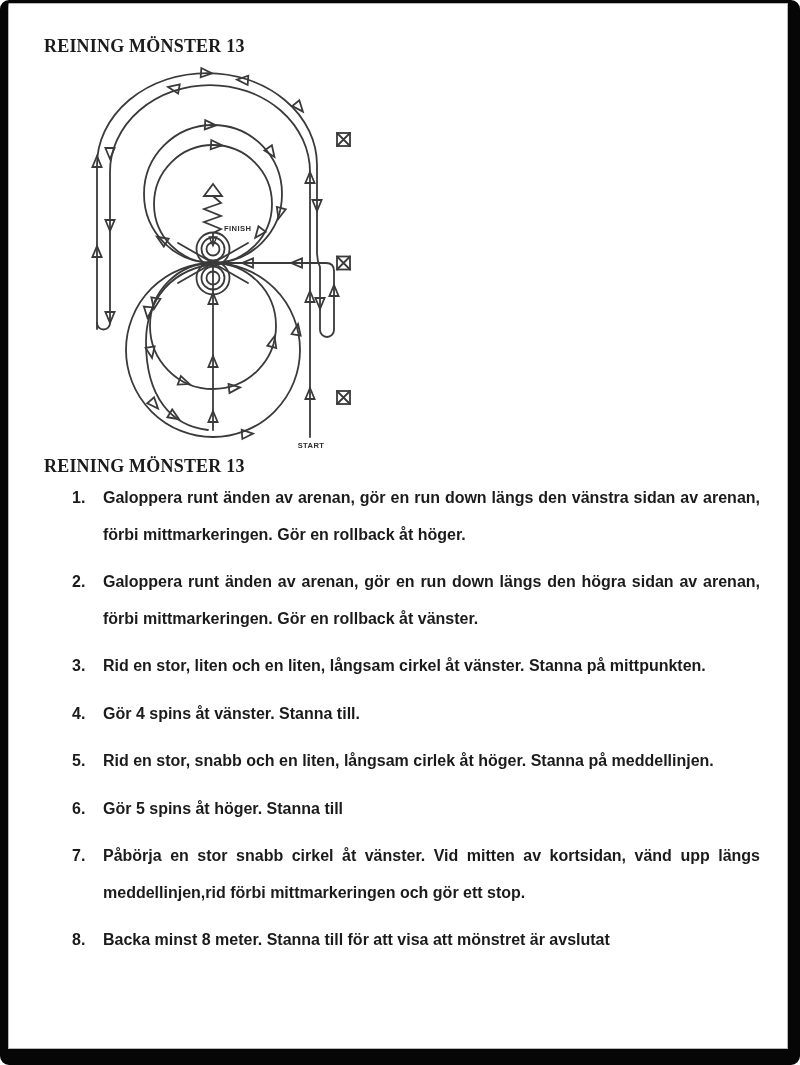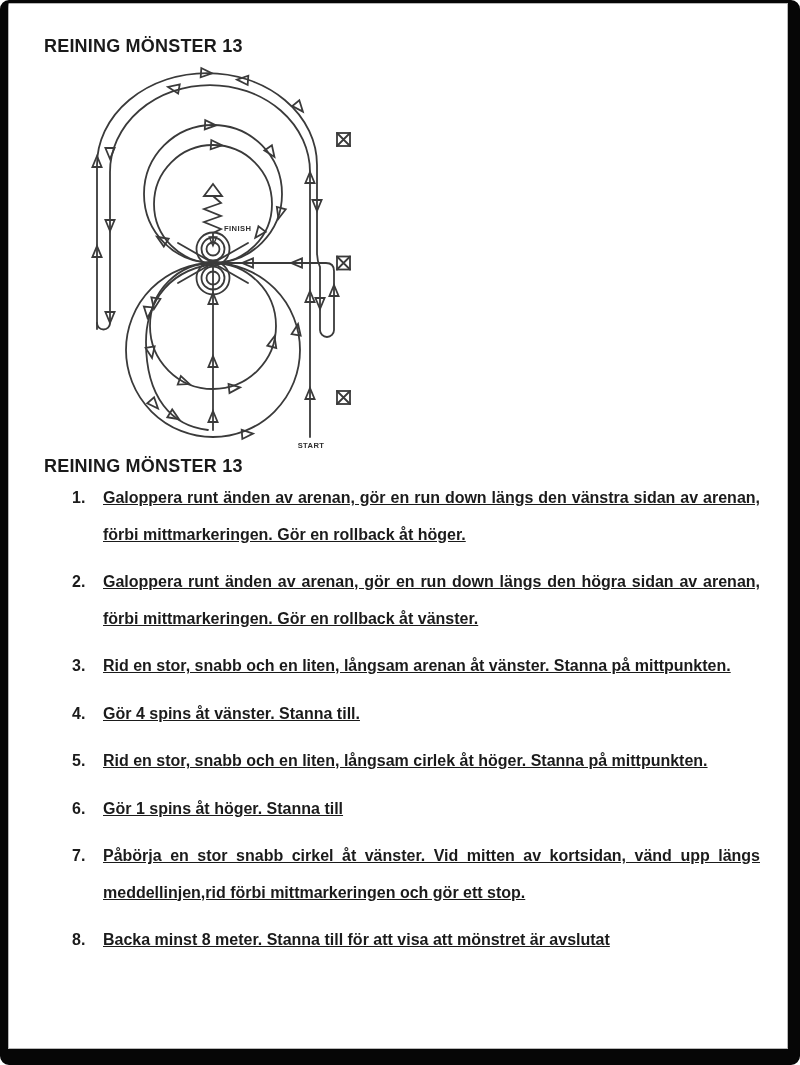--- a/index.html
+++ b/index.html
@@ -18,20 +18,21 @@
     box-shadow: inset 0 0 0 1px #b7b7b7;
     z-index:9;
     pointer-events:none;
   }
   .doc-title {
     position:absolute; left:44px; top:37px;
     margin:0;
     font-size:18px; line-height:18px;
     font-weight:bold; letter-spacing:0.2px;
     color:#1a1a1a;
+    font-family:Liberation Serif, serif;
   }
   .doc-title.second { top:457px; }
   .pattern-diagram {
     position:absolute; left:68px; top:64px;
     width:300px; height:390px;
   }
   .pattern-diagram path, .pattern-diagram circle, .pattern-diagram line, .pattern-diagram rect {
     fill:none; stroke:#3a3a3a; stroke-width:1.8; stroke-linecap:round;
   }
   .pattern-diagram use { fill:#3a3a3a; stroke:none; }
@@ -44,21 +45,21 @@
     position:absolute; left:72px; top:480px; width:688px;
     margin:0; padding:0; list-style:none;
   }
   ol.instructions li {
     display:flex;
     margin:0 0 11px 0;
     font-size:16px; line-height:36.5px;
     font-weight:bold; color:#1b1b1b;
   }
   ol.instructions .num { flex:0 0 31px; width:31px; }
-  ol.instructions .txt { flex:1; text-align:justify;text-decoration:underline; }
+  ol.instructions .txt { flex:1; text-align:justify; }
 </style>
 </head>
 <body>
 
 <div class="scan-frame"></div>
 
 <h1 class="doc-title">REINING MÖNSTER 13</h1>
 
 <svg class="pattern-diagram" viewBox="68 64 300 390" xmlns="http://www.w3.org/2000/svg">
   <defs>
@@ -178,33 +179,33 @@
   <li>
     <span class="num">1.</span>
     <div class="txt">Galoppera runt änden av arenan, gör en run down längs den vänstra sidan av arenan, förbi mittmarkeringen. Gör en rollback åt höger.</div>
   </li>
   <li>
     <span class="num">2.</span>
     <div class="txt">Galoppera runt änden av arenan, gör en run down längs den högra sidan av arenan, förbi mittmarkeringen. Gör en rollback åt vänster.</div>
   </li>
   <li>
     <span class="num">3.</span>
-    <div class="txt">Rid en stor, snabb och en liten, långsam arenan åt vänster. Stanna på mittpunkten.</div>
+    <div class="txt">Rid en stor, liten och en liten, långsam cirkel åt vänster. Stanna på mittpunkten.</div>
   </li>
   <li>
     <span class="num">4.</span>
     <div class="txt">Gör 4 spins åt vänster. Stanna till.</div>
   </li>
   <li>
     <span class="num">5.</span>
-    <div class="txt">Rid en stor, snabb och en liten, långsam cirlek åt höger. Stanna på mittpunkten.</div>
+    <div class="txt">Rid en stor, snabb och en liten, långsam cirlek åt höger. Stanna på meddellinjen.</div>
   </li>
   <li>
     <span class="num">6.</span>
-    <div class="txt">Gör 1 spins åt höger. Stanna till</div>
+    <div class="txt">Gör 5 spins åt höger. Stanna till</div>
   </li>
   <li>
     <span class="num">7.</span>
     <div class="txt">Påbörja en stor snabb cirkel åt vänster. Vid mitten av kortsidan, vänd upp längs meddellinjen,rid förbi mittmarkeringen och gör ett stop.</div>
   </li>
   <li>
     <span class="num">8.</span>
     <div class="txt">Backa minst 8 meter. Stanna till för att visa att mönstret är avslutat</div>
   </li>
 </ol>

